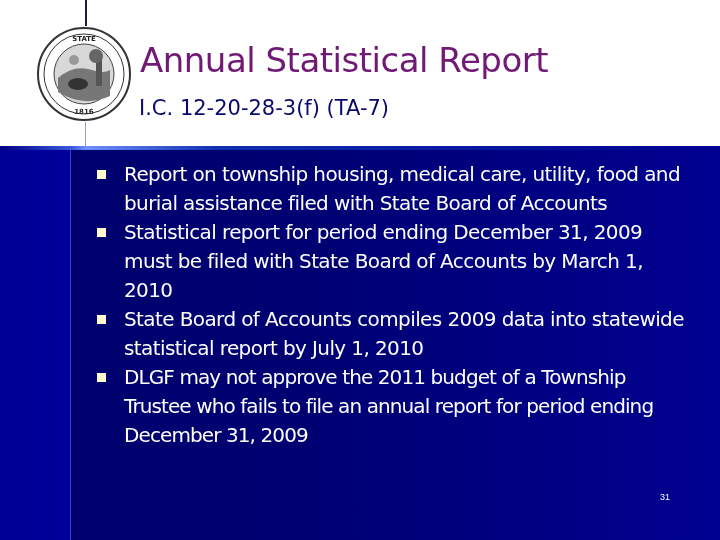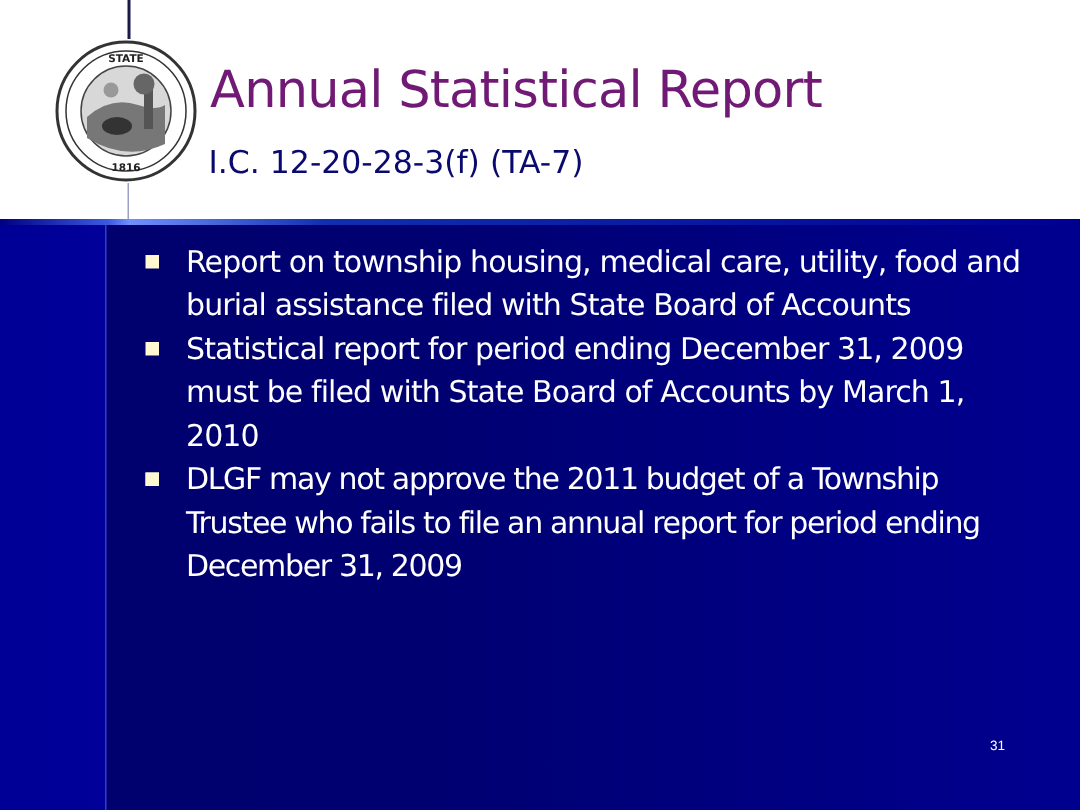--- a/index.html
+++ b/index.html
@@ -51,20 +51,21 @@
   <li class="bullet">
     <span class="marker"></span>
     <span>Report on township housing, medical care, utility, food and burial assistance filed with State Board of Accounts</span>
   </li>
   <li class="bullet">
     <span class="marker"></span>
     <span>Statistical report for period ending December 31, 2009 must be filed with State Board of Accounts by March 1, 2010</span>
   </li>
   <li class="bullet">
     <span class="marker"></span>
+    <span>State Board of Accounts compiles 2009 data into statewide statistical report  by July 1, 2010</span>
   </li>
   <li class="bullet bold">
     <span class="marker"></span>
     <span>DLGF may not approve the 2011 budget of a Township Trustee who fails to file an annual report  for period ending December 31, 2009</span>
   </li>
 </ul>
 
 <div class="page-num">31</div>
 
 </body></html>

